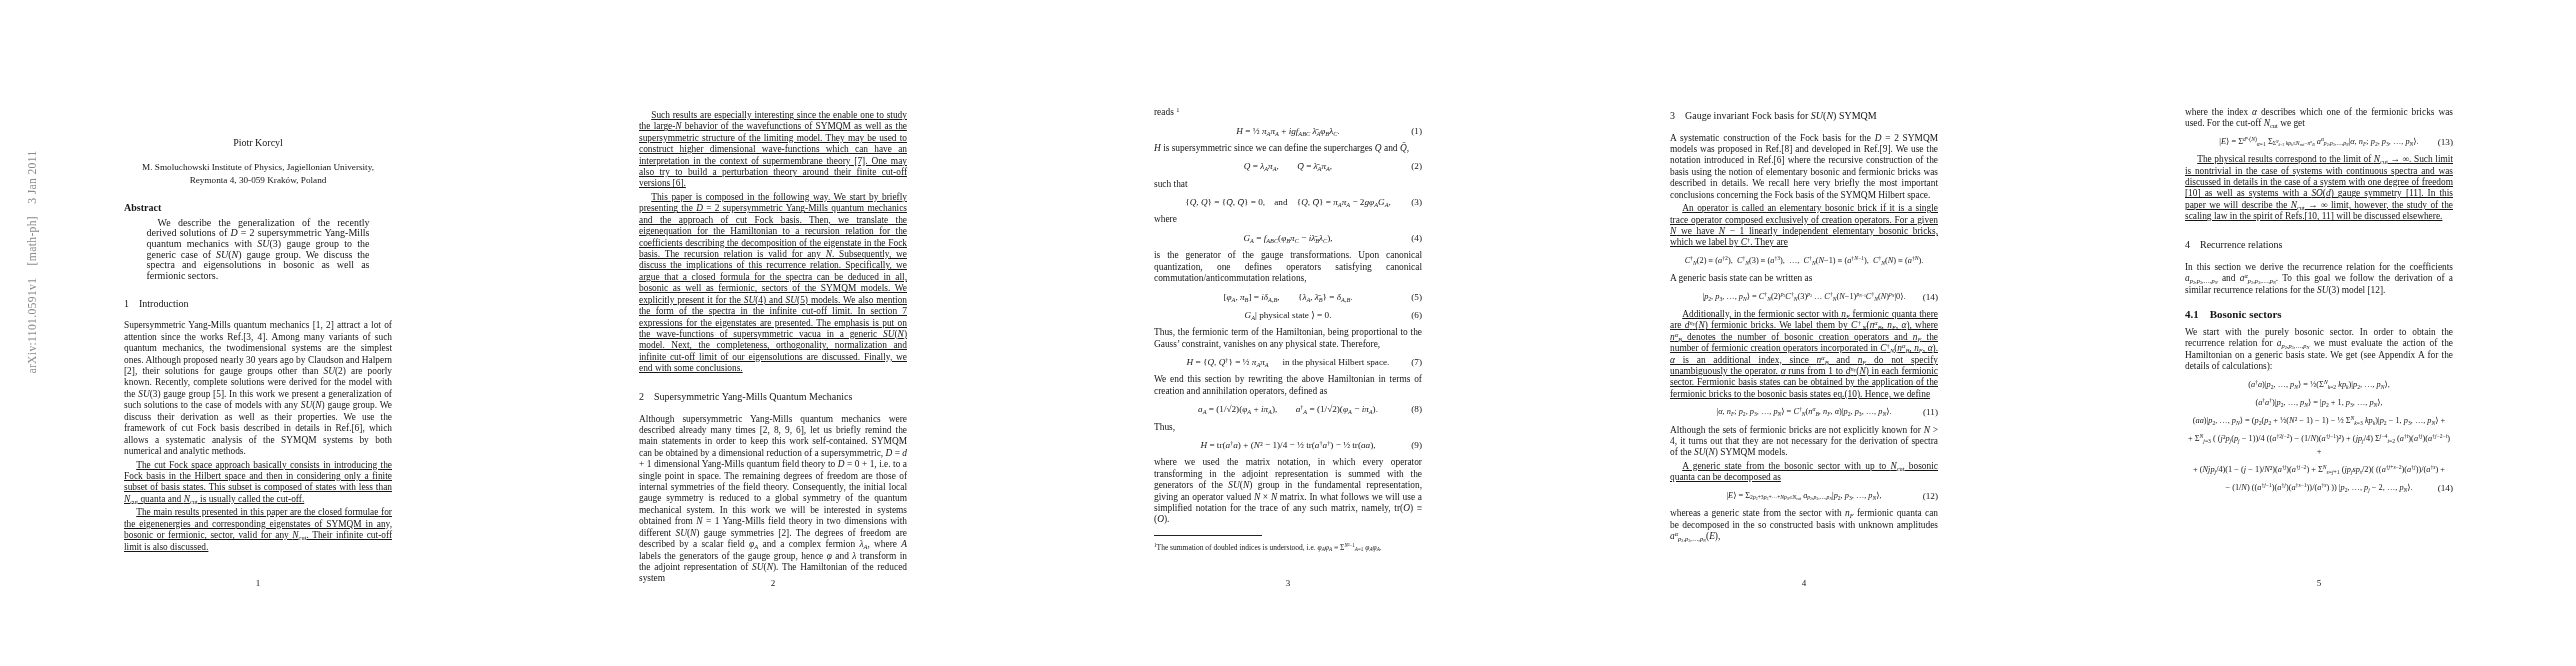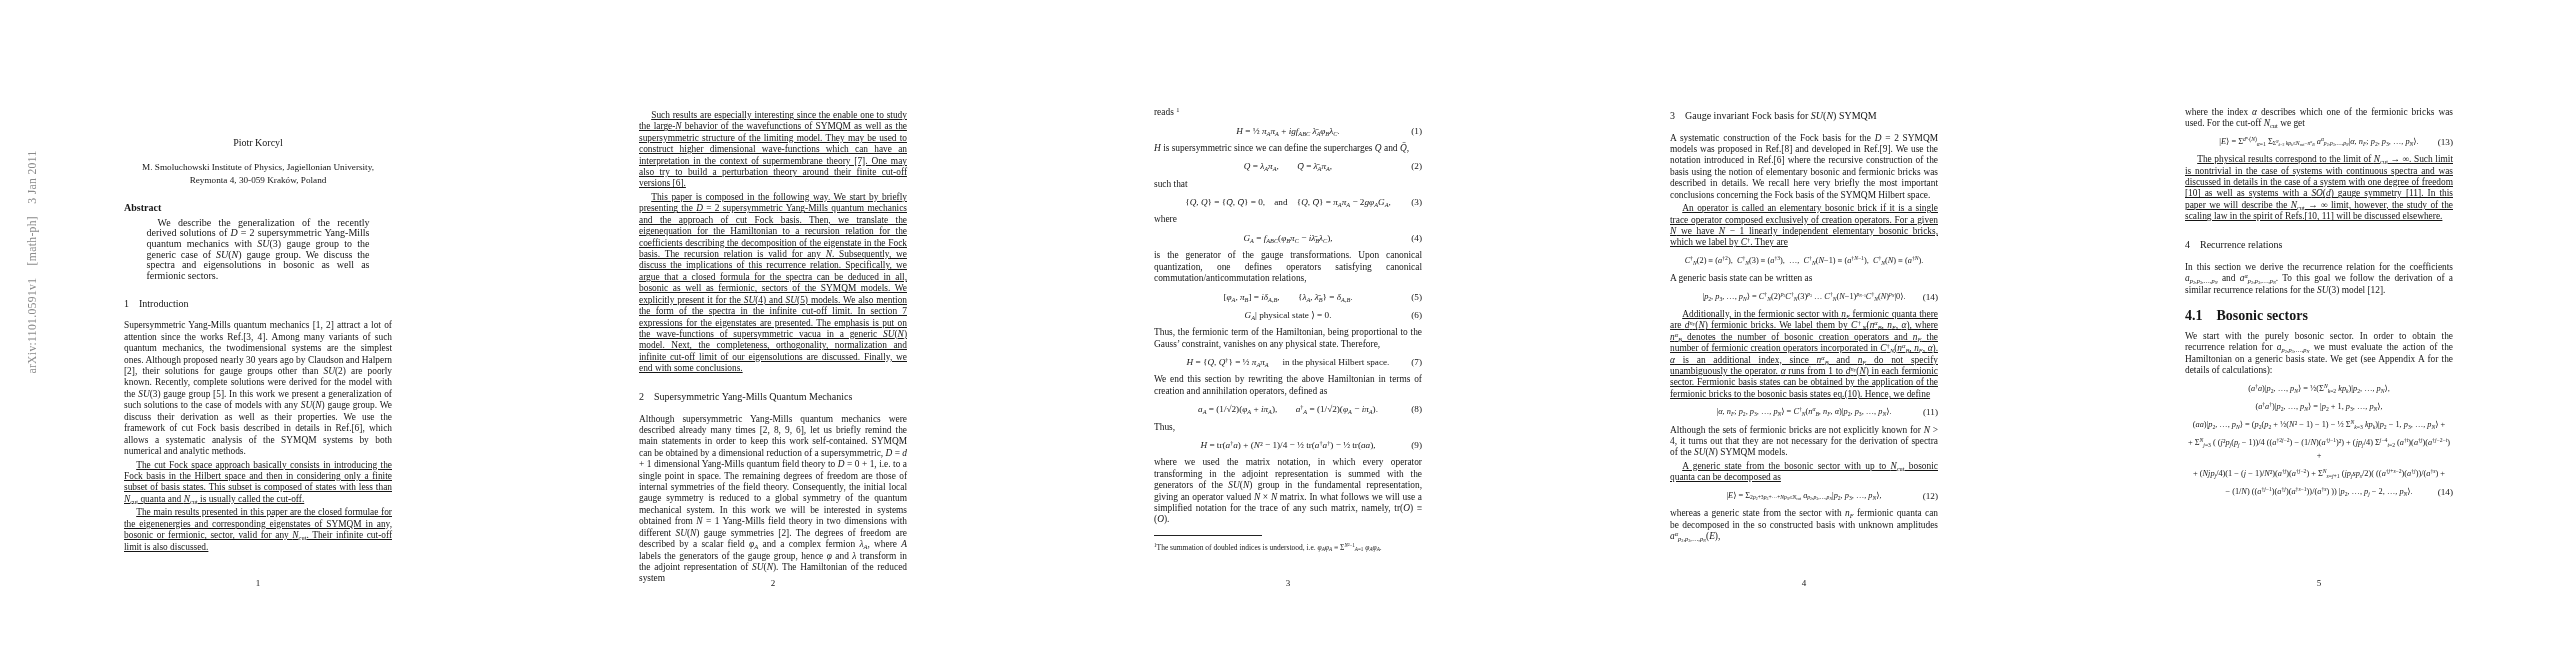--- a/index.html
+++ b/index.html
@@ -10,21 +10,21 @@
   .col{position:absolute;left:124px;width:268px;}
   .p1 .col{top:137px;} .p2 .col{top:110px;} .p3 .col{top:107px;} .p4 .col{top:109px;} .p5 .col{top:107px;}
   .stamp{position:absolute;top:262px;left:32px;transform:translate(-50%,-50%) rotate(-90deg);
          white-space:nowrap;font-size:11.7px;color:#8a8a8a;letter-spacing:0.3px;}
   .title{font-size:12.8px;line-height:18.3px;text-align:center;font-weight:normal;margin:0 7.8px 16.7px 7.8px;}
   .author{font-size:10px;text-align:center;margin-bottom:13.3px;}
   .affil{font-size:9.2px;line-height:12.2px;text-align:center;}
   .abs-head{font-size:10px;font-weight:bold;text-align:left;margin:16.7px 0 4.4px 0;}
   .abs-body{font-size:10px;line-height:10.6px;width:223px;margin:0 auto;text-align:justify;text-indent:11px;}
   .sec{font-size:10px;font-weight:normal;margin:15.6px 0 9px 0;line-height:14.5px;}
-  .subsec{font-size:14px;font-weight:bold;margin:12.2px 0 6.7px 0;}
+  .subsec{font-size:11px;font-weight:bold;margin:12.2px 0 6.7px 0;}
   .body{font-size:9.4px;line-height:11.4px;text-align:justify;margin:0 0 2.2px 0;}
   .indent{text-indent:12.2px;text-decoration:underline;}
   .noindent{text-indent:0;}
   .eqrow{position:relative;text-align:center;font-size:9.2px;line-height:12.2px;margin:6.1px 0;}
   .eqrow.small{font-size:8.3px;}
   .eqnum{position:absolute;right:0;top:50%;transform:translateY(-50%);font-size:9.2px;}
   .eqleft{text-align:center;}
   sup,sub{font-size:68%;line-height:0;}
   sup{vertical-align:0.5em;} sub{vertical-align:-0.28em;}
   .fnrule{width:108px;border-top:0.9px solid #222;margin:9px 0 3.3px 0;}

